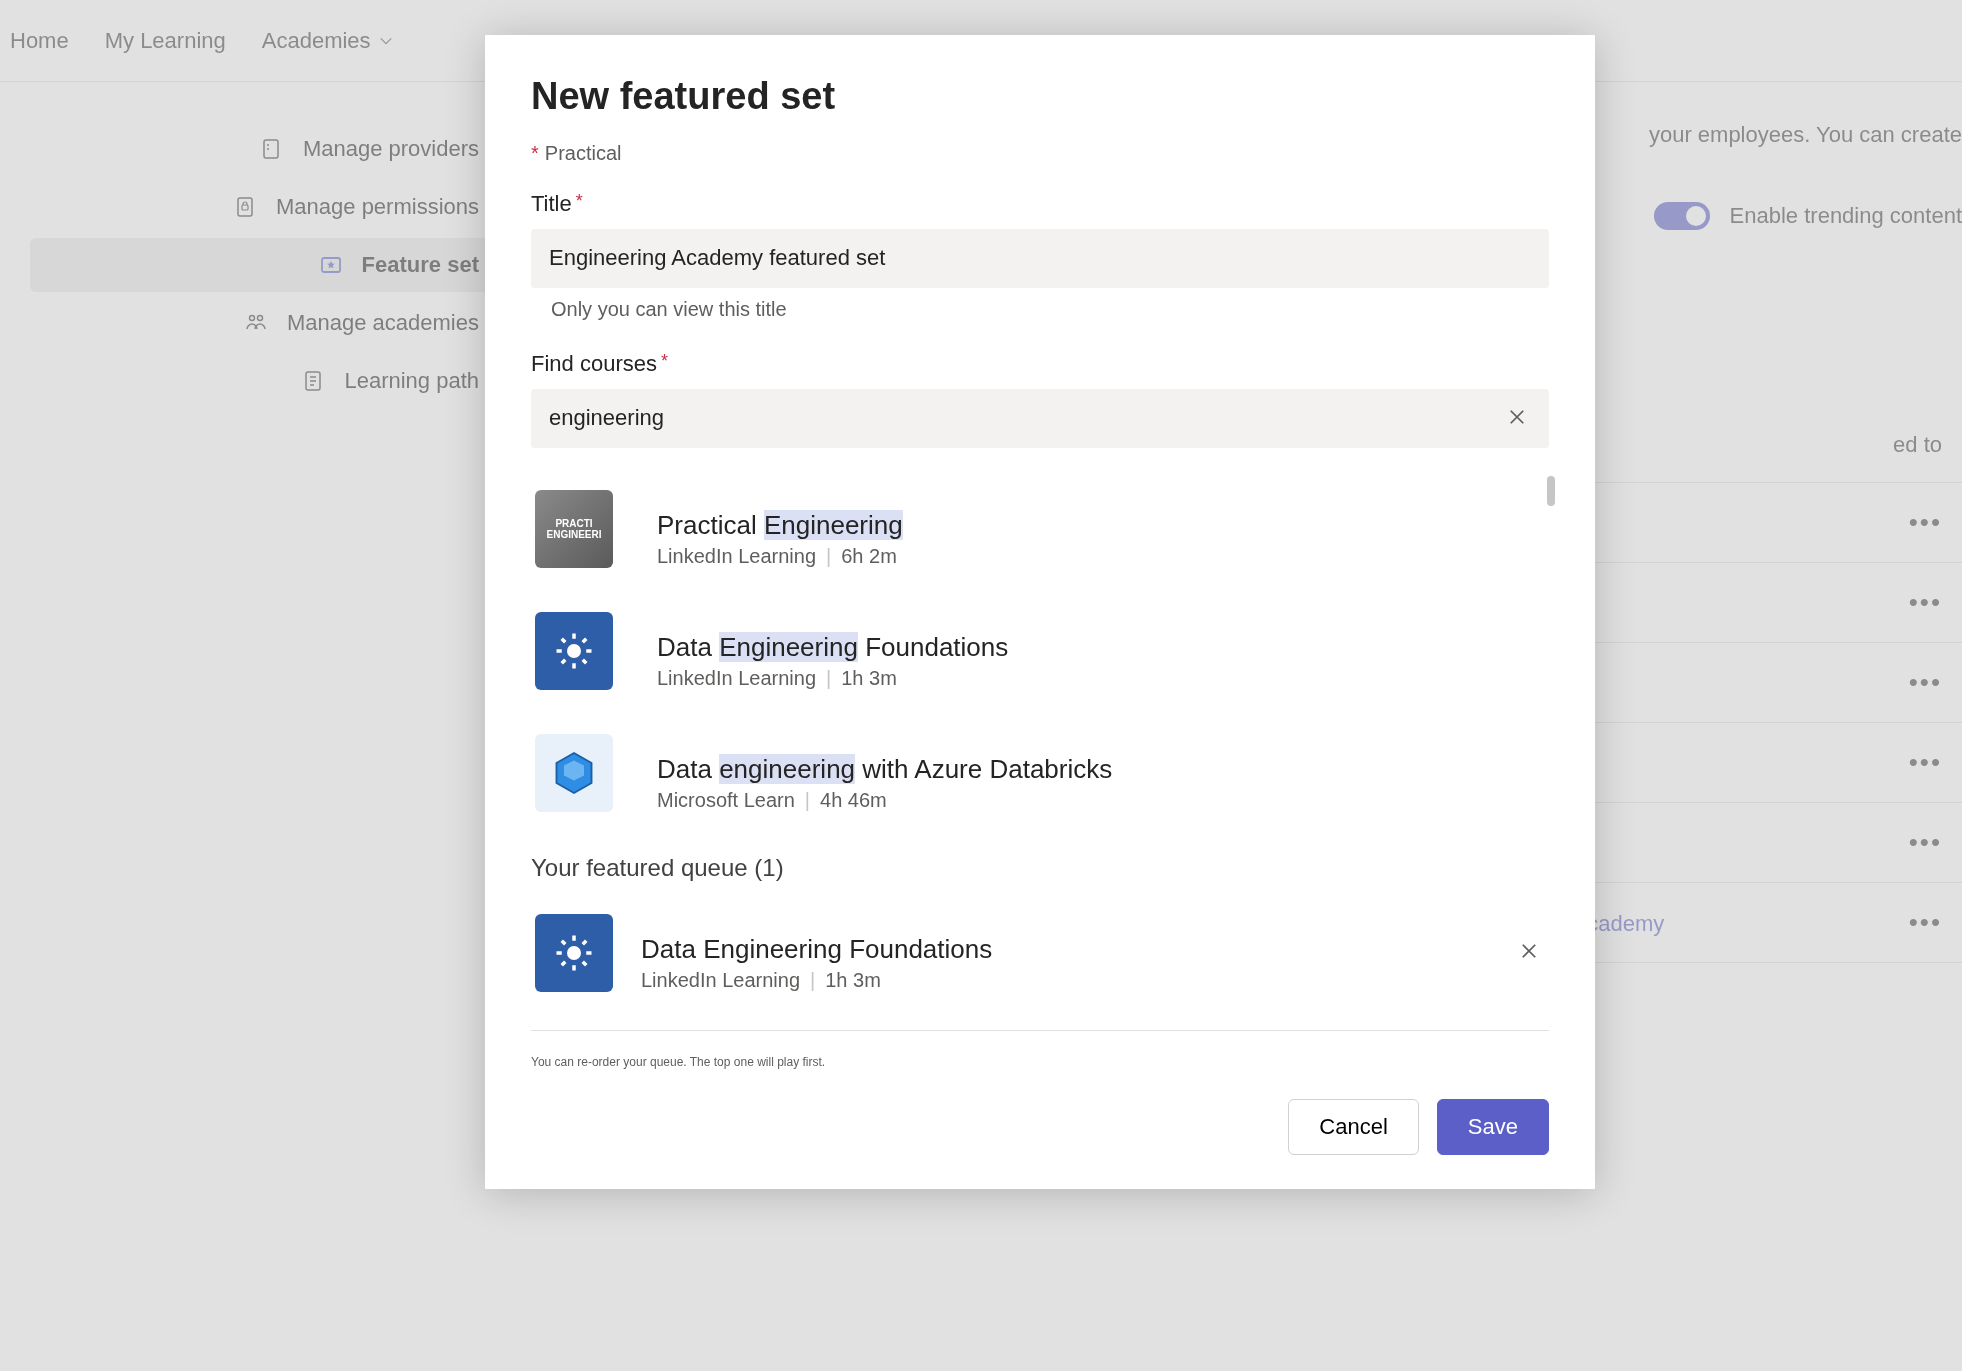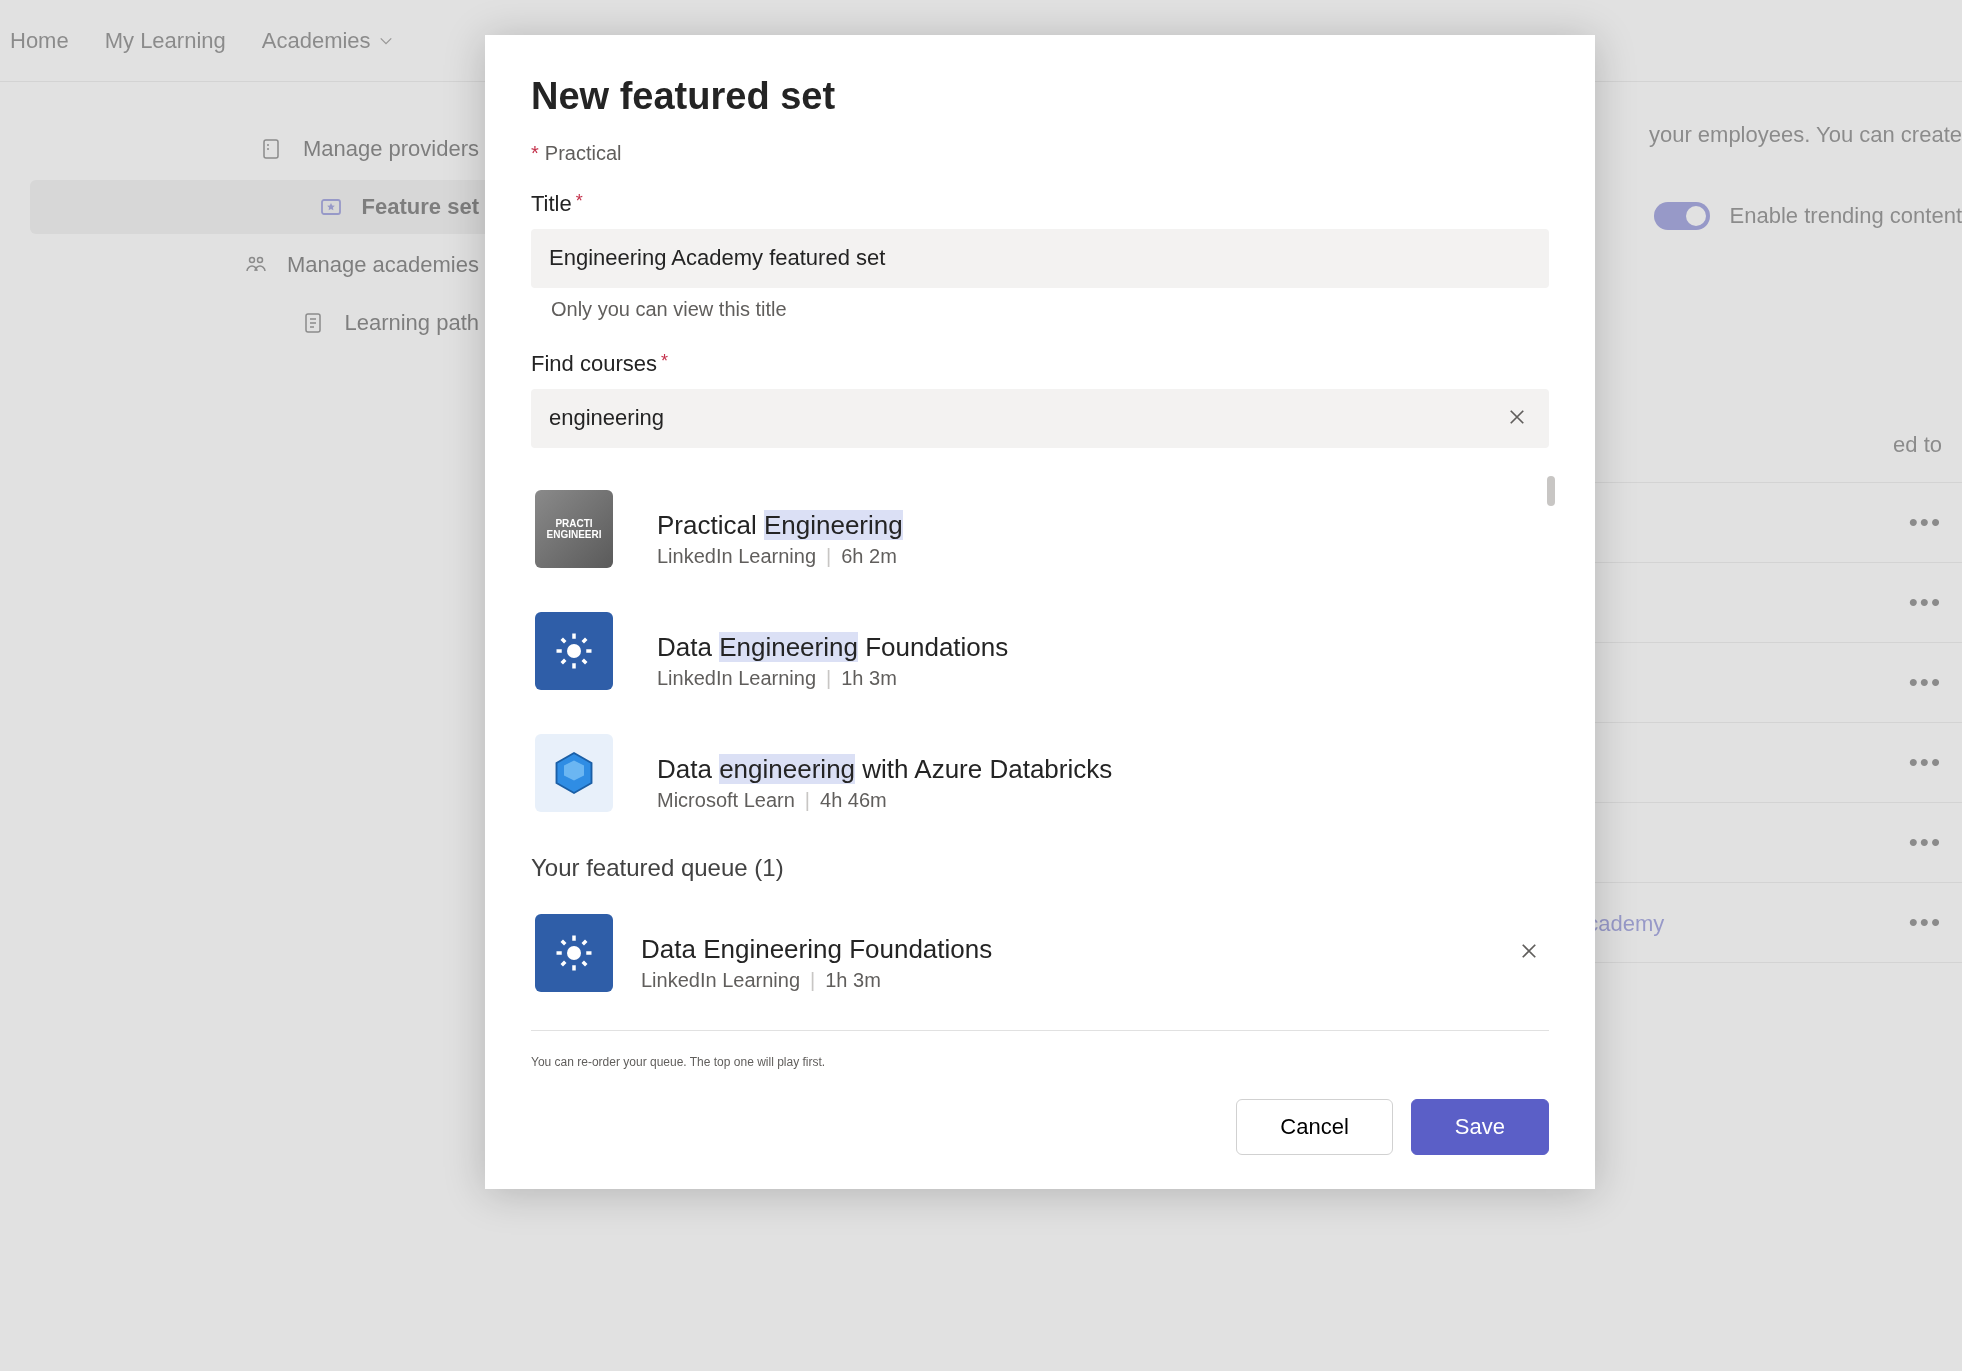--- a/index.html
+++ b/index.html
@@ -261,21 +261,21 @@
       font-size: 12px;
       color: #605e5c;
       margin-bottom: 30px;
     }
     .modal-footer {
       display: flex;
       justify-content: flex-end;
       gap: 18px;
     }
     .btn {
-      padding: 14px 43px;
+      padding: 14px 30px;
       font-size: 22px;
       border-radius: 6px;
       cursor: pointer;
       border: 1px solid #d1d1d1;
       background: #fff;
     }
     .btn-primary {
       background: #5b5fc7;
       color: #fff;
       border-color: #5b5fc7;
@@ -300,20 +300,30 @@
     <div class="sidebar">
       <div class="sidebar-item">
         <span class="sidebar-icon">
           <svg viewBox="0 0 24 24" width="24" height="24">
               <rect x="4" y="3" width="14" height="18" rx="2" fill="none" stroke="#424242" stroke-width="1.5"></rect>
               <circle cx="8" cy="8" r="1" fill="#424242"></circle>
               <circle cx="8" cy="12" r="1" fill="#424242"></circle>
             </svg>
         </span>
         <span>Manage providers</span>
+      </div>
+      <div class="sidebar-item">
+        <span class="sidebar-icon">
+          <svg viewBox="0 0 24 24" width="24" height="24">
+              <rect x="5" y="3" width="14" height="18" rx="2" fill="none" stroke="#424242" stroke-width="1.5"></rect>
+              <rect x="9" y="10" width="6" height="5" rx="1" fill="none" stroke="#424242" stroke-width="1.2"></rect>
+              <path d="M10 10v-1a2 2 0 014 0v1" fill="none" stroke="#424242" stroke-width="1.2"></path>
+            </svg>
+        </span>
+        <span>Manage permissions</span>
       </div>
       <div class="sidebar-item active">
         <span class="sidebar-icon">
           <svg viewBox="0 0 24 24" width="24" height="24">
               <rect x="3" y="5" width="18" height="14" rx="2" fill="none" stroke="#5b5fc7" stroke-width="1.8"></rect>
               <path d="M12 8l1.2 2.4 2.6.4-1.9 1.8.5 2.6L12 14l-2.4 1.2.5-2.6-1.9-1.8 2.6-.4z" fill="#5b5fc7"></path>
             </svg>
         </span>
         <span>Feature set</span>
       </div>

